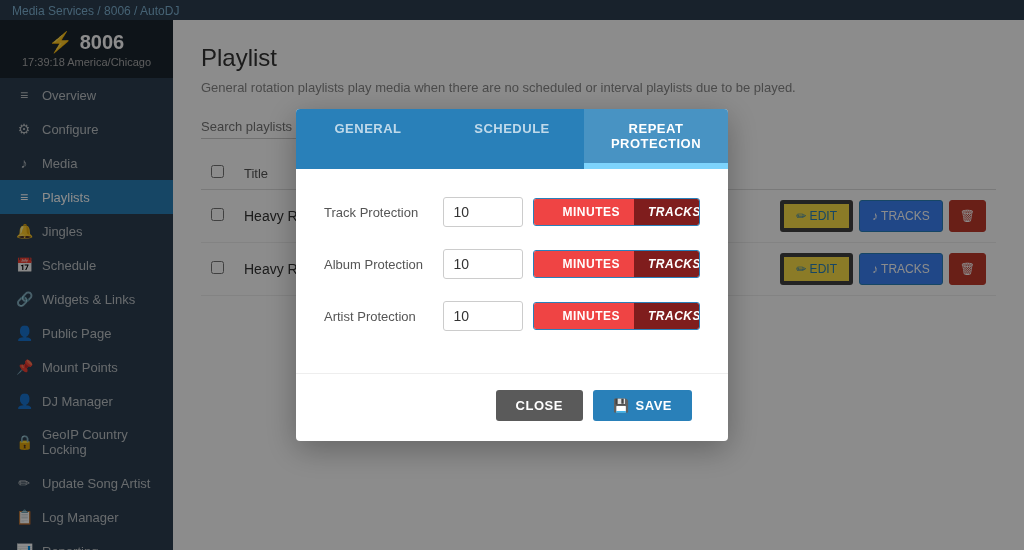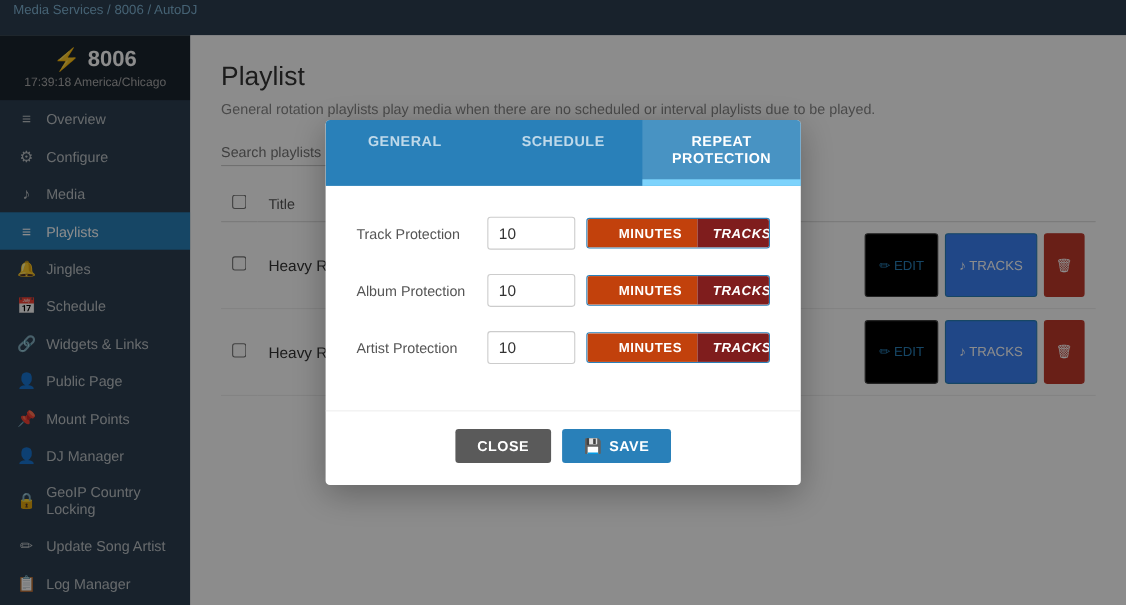--- a/index.html
+++ b/index.html
@@ -1,20 +1,20 @@
 <!DOCTYPE html>
 <html><head>
   <meta charset="utf-8">
   <style>
     * { box-sizing: border-box; margin: 0; padding: 0; }
     body { font-family: 'Segoe UI', Arial, sans-serif; background: #f0f2f5; font-size: 14px; color: #333; height: 550px; overflow: hidden; }
 
     
     .app { display: flex; flex-direction: column; height: 550px; }
-    .topbar { background: #2c3e50; color: #aaa; font-size: 12px; padding: 2px 12px; display: flex; align-items: flex-start; gap: 6px; height: 32px; }
+    .topbar { background: #2c3e50; color: #aaa; font-size: 12px; padding: 2px 12px; display: flex; align-items: flex-end; gap: 6px; height: 20px; }
     .topbar span { color: #7fb3d3; }
     .main-layout { display: flex; flex: 1; overflow: hidden; }
 
     
     .sidebar { width: 173px; background: #2c3e50; color: #ccc; display: flex; flex-direction: column; flex-shrink: 0; }
     .sidebar-header { background: #1a252f; padding: 10px 12px; text-align: center; }
     .sidebar-header .station-id { font-size: 20px; font-weight: bold; color: #fff; display: flex; align-items: center; justify-content: center; gap: 6px; }
     .sidebar-header .station-time { font-size: 11px; color: #aaa; margin-top: 2px; }
     .sidebar-item { display: flex; align-items: center; gap: 10px; padding: 9px 16px; cursor: pointer; font-size: 13px; color: #bdc3c7; transition: background 0.15s; }
     .sidebar-item.active { background: #2980b9; color: #fff; }
@@ -25,42 +25,42 @@
     .page-title { font-size: 24px; font-weight: 300; color: #333; margin-bottom: 8px; }
     .page-desc { font-size: 13px; color: #888; margin-bottom: 20px; }
     .search-bar { border: none; border-bottom: 1px solid #ccc; padding: 4px 0; font-size: 13px; color: #555; width: 220px; outline: none; margin-bottom: 18px; display: block; background: transparent; }
 
     
     .playlist-table { width: 100%; border-collapse: collapse; }
     .playlist-table th { text-align: left; font-size: 13px; color: #555; font-weight: 500; padding: 8px 10px; border-bottom: 1px solid #ddd; }
     .playlist-table td { padding: 10px 10px; border-bottom: 1px solid #eee; vertical-align: middle; }
     .playlist-table .checkbox-col { width: 30px; }
     .playlist-table input[type=checkbox] { cursor: pointer; }
-    .btn-edit { background: #000000; border: 1px solid #404040; color: #2980b9; padding: 21px 12px; border-radius: 3px; cursor: pointer; font-size: 12px; display: inline-flex; align-items: center; gap: 4px; }
+    .btn-edit { background: #fde047; border: 4px solid #404040; color: #2980b9; padding: 5px 12px; border-radius: 3px; cursor: pointer; font-size: 12px; display: inline-flex; align-items: center; gap: 4px; }
     .btn-tracks { background: #3b82f6; border: 1px solid #2980b9; color: #fff; padding: 5px 12px; border-radius: 3px; cursor: pointer; font-size: 12px; display: inline-flex; align-items: center; gap: 4px; }
     .btn-delete { background: #c0392b; border: 1px solid #c0392b; color: #fff; padding: 5px 10px; border-radius: 3px; cursor: pointer; font-size: 12px; }
     .action-btns { display: flex; gap: 6px; justify-content: flex-end; }
 
     
     .overlay { position: fixed; top: 0; left: 0; width: 100%; height: 100%; background: rgba(0,0,0,0.45); display: flex; align-items: center; justify-content: center; z-index: 100; }
 
     
     .modal { background: #fff; border-radius: 4px; width: 432px; box-shadow: 0 8px 32px rgba(0,0,0,0.3); overflow: hidden; }
     .modal-tabs { display: flex; background: #2980b9; }
     .modal-tab { flex: 1; padding: 12px 8px; text-align: center; font-size: 13px; font-weight: 600; color: rgba(255,255,255,0.7); cursor: pointer; letter-spacing: 0.5px; border-bottom: 3px solid transparent; }
     .modal-tab.active { color: #fff; background: rgba(255,255,255,0.15); border-bottom: 6px solid #7dd3fc; }
     .modal-body { padding: 28px 28px 20px; }
     .protection-row { display: flex; align-items: center; margin-bottom: 22px; }
     .protection-label { width: 130px; font-size: 13px; color: #555; }
     .protection-input { width: 80px; border: 1px solid #ccc; border-radius: 3px; padding: 6px 10px; font-size: 14px; color: #333; margin-right: 10px; outline: none; }
     .toggle-group { display: flex; border-radius: 3px; overflow: hidden; border: 1px solid #2980b9; }
     .toggle-btn { padding: 6px 14px; font-size: 12px; font-weight: 600; cursor: pointer; border: none; letter-spacing: 0.5px; }
-    .toggle-btn.left { background: #c2410c; color: #fff; padding-left: 29px; }
+    .toggle-btn.left { background: #ef4444; color: #fff; padding-left: 29px; }
     .toggle-btn.right { background: #7f1d1d; color: #fff; font-style: italic; }
-    .modal-footer { display: flex; justify-content: center; gap: 10px; padding: 16px 12px 20px; border-top: 1px solid #eee; }
+    .modal-footer { display: flex; justify-content: flex-end; gap: 10px; padding: 16px 36px 20px; border-top: 1px solid #eee; }
     .btn-close { background: #5a5a5a; color: #fff; border: none; padding: 8px 20px; border-radius: 3px; cursor: pointer; font-size: 13px; font-weight: 600; letter-spacing: 0.5px; }
     .btn-save { background: #2980b9; color: #fff; border: none; padding: 8px 20px; border-radius: 3px; cursor: pointer; font-size: 13px; font-weight: 600; letter-spacing: 0.5px; display: flex; align-items: center; gap: 6px; }
   </style>
 </head>
 <body>
 
 <div class="app">
 
   <div class="topbar">
     <span>Media Services / 8006 / AutoDJ</span>

